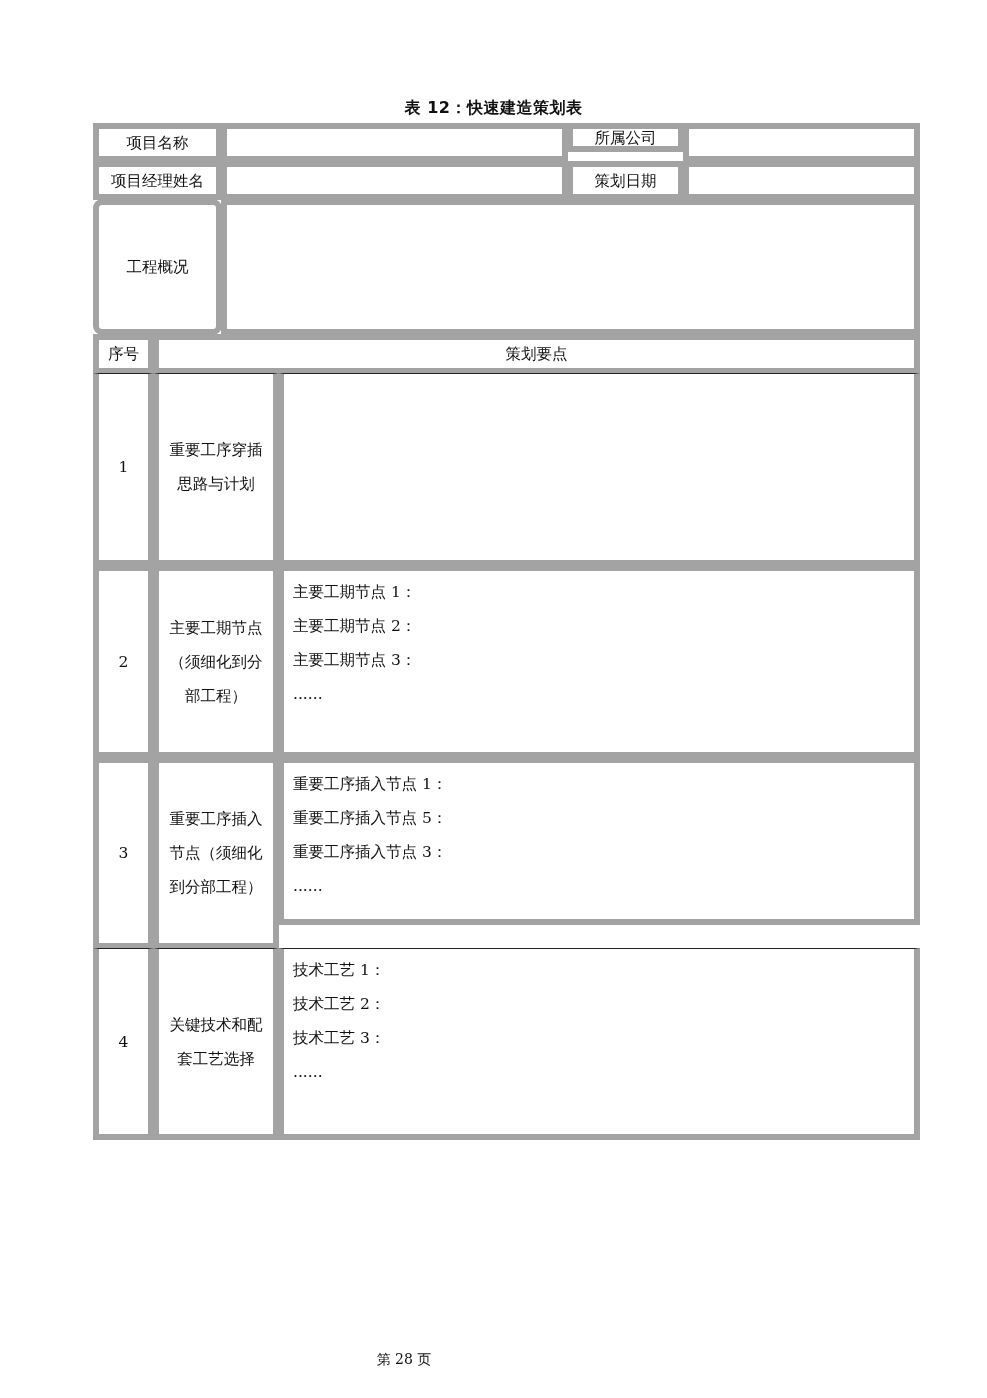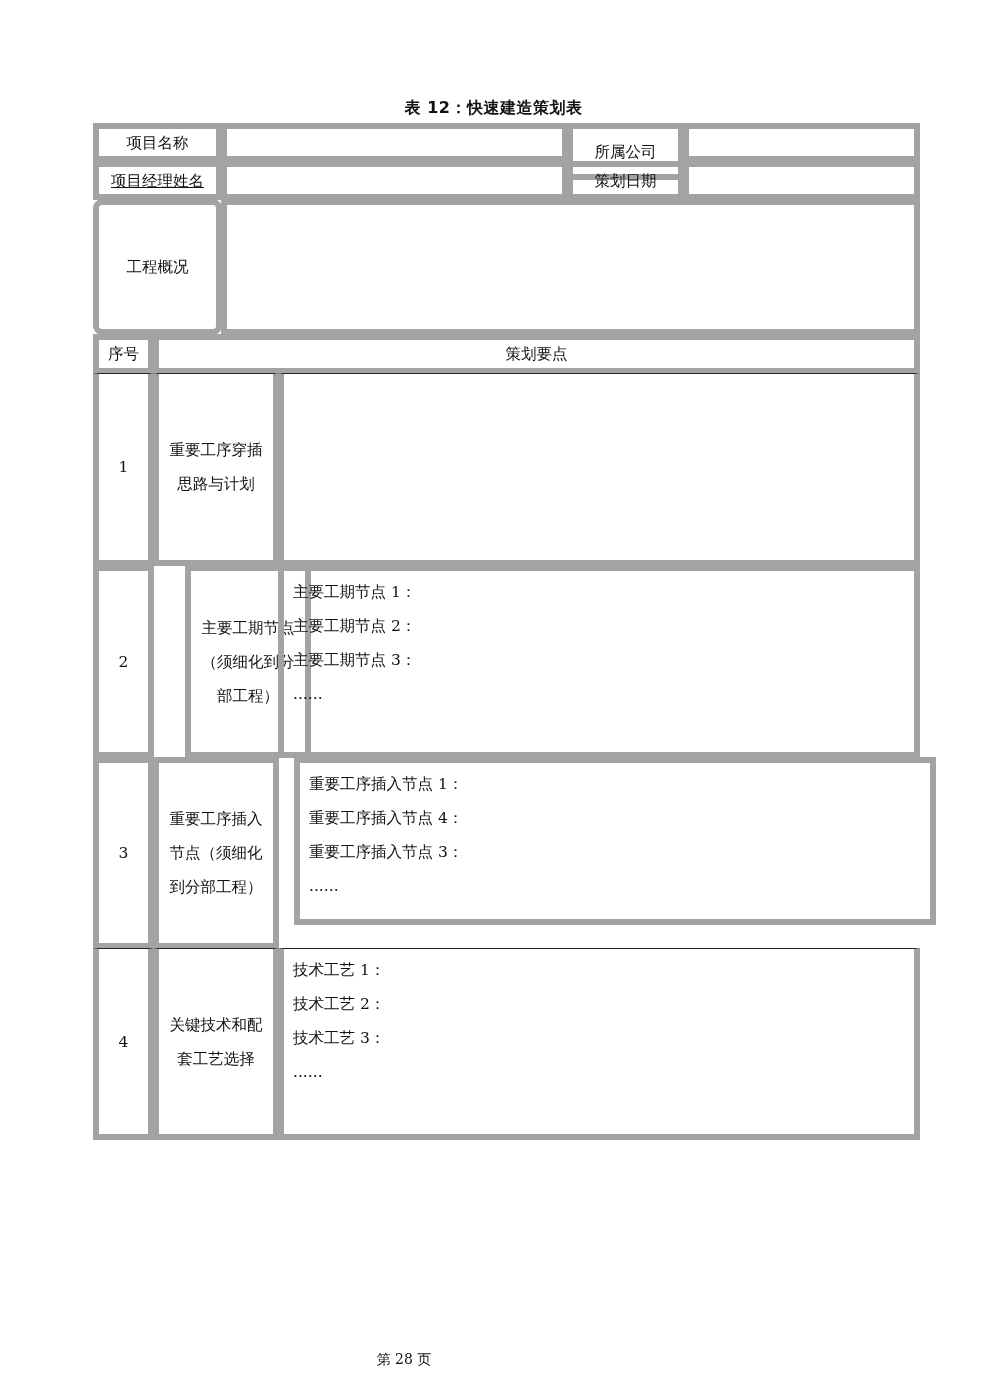--- a/index.html
+++ b/index.html
@@ -16,28 +16,28 @@
 <body>
 
 <div class="title">表 12：快速建造策划表</div>
 
 <div class="cell" style="left:93px;top:123px;width:129px;height:39px;">
     <span>项目名称</span>
   </div>
 <div class="cell" style="left:221px;top:123px;width:347px;height:39px;">
     <span></span>
   </div>
-<div class="cell" style="left:567px;top:123px;width:117px;height:57px;">
+<div class="cell" style="left:567px;top:123px;width:117px;height:29px;">
     <span>所属公司</span>
   </div>
 <div class="cell" style="left:683px;top:123px;width:237px;height:39px;">
     <span></span>
   </div>
 
-<div class="cell" style="left:93px;top:161px;width:129px;height:39px;text-decoration:underline;">
+<div class="cell" style="left:93px;top:161px;width:129px;height:39px;">
     <span>项目经理姓名</span>
   </div>
 <div class="cell" style="left:221px;top:161px;width:347px;height:39px;">
     <span></span>
   </div>
 <div class="cell" style="left:567px;top:161px;width:117px;height:39px;">
     <span>策划日期</span>
   </div>
 <div class="cell" style="left:683px;top:161px;width:237px;height:39px;">
     <span></span>
@@ -64,21 +64,21 @@
   <span class="lines">
     <span>重要工序穿插</span>
     <span>思路与计划</span>
   </span>
 </div>
 <div class="cell left dark-top" style="left:278px;top:373px;width:642px;height:193px;"></div>
 
 <div class="cell" style="left:93px;top:565px;width:61px;height:193px;">
     <span>2</span>
   </div>
-<div class="cell" style="left:153px;top:565px;width:126px;height:193px;margin-left:32px;">
+<div class="cell" style="left:153px;top:565px;width:126px;height:193px;">
   <span class="lines">
     <span>主要工期节点</span>
     <span>（须细化到分</span>
     <span>部工程）</span>
   </span>
 </div>
 <div class="cell left" style="left:278px;top:565px;width:642px;height:193px;">
   <span class="lines">
     <span>主要工期节点 1：</span>
     <span>主要工期节点 2：</span>
@@ -90,24 +90,24 @@
 <div class="cell" style="left:93px;top:757px;width:61px;height:192px;">
     <span>3</span>
   </div>
 <div class="cell" style="left:153px;top:757px;width:126px;height:192px;">
   <span class="lines">
     <span>重要工序插入</span>
     <span>节点（须细化</span>
     <span>到分部工程）</span>
   </span>
 </div>
-<div class="cell left" style="left:278px;top:757px;width:642px;height:168px;margin-left:16px;">
+<div class="cell left" style="left:278px;top:757px;width:642px;height:168px;">
   <span class="lines">
     <span>重要工序插入节点 1：</span>
-    <span>重要工序插入节点 4：</span>
+    <span>重要工序插入节点 5：</span>
     <span>重要工序插入节点 3：</span>
     <span>......</span>
   </span>
 </div>
 
 <div class="cell dark-top" style="left:93px;top:948px;width:61px;height:192px;">
     <span>4</span>
   </div>
 <div class="cell dark-top" style="left:153px;top:948px;width:126px;height:192px;">
   <span class="lines">

